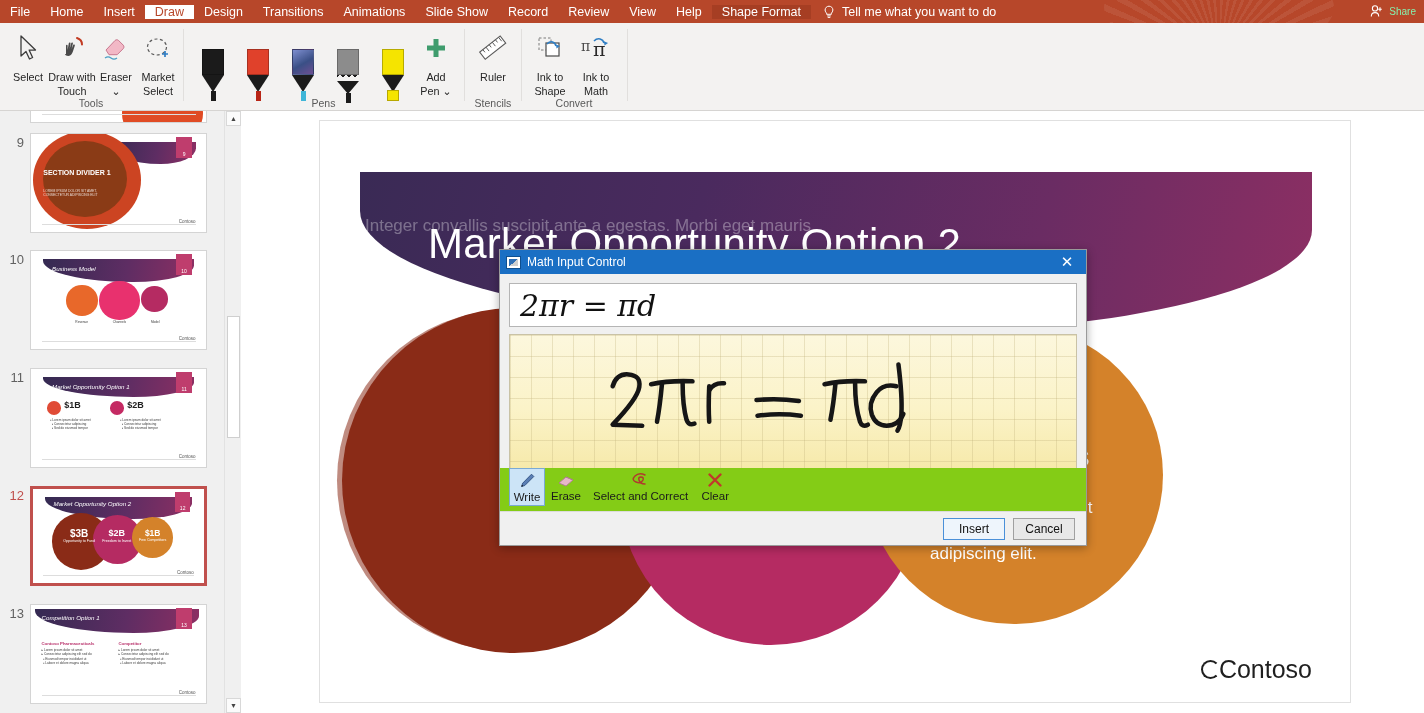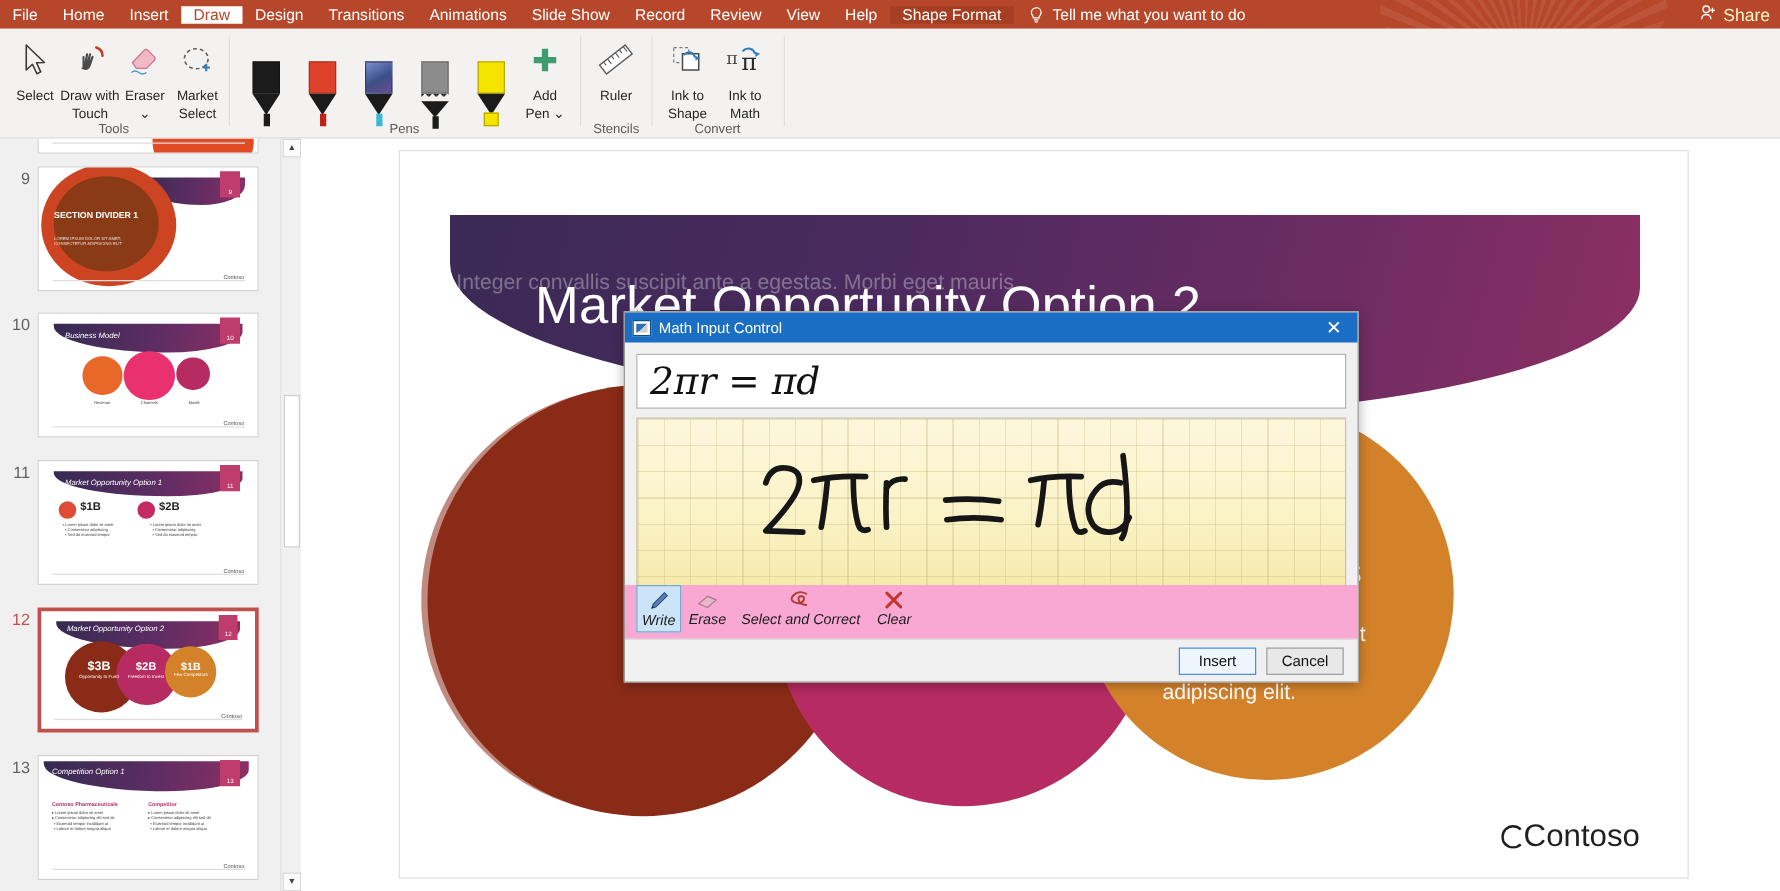--- a/index.html
+++ b/index.html
@@ -30,22 +30,22 @@
   }
   .menu-item.active { background: #ffffff; color: #b7472a; }
   .menu-item.contextual { background: #a63e23; }
   .tellme {
     display: flex; align-items: center; gap: 7px; padding: 16px 12px;
     position: relative; z-index: 2;
   }
   .bulb { width: 12px; height: 14px; position: relative; flex: 0 0 auto; }
   .share {
     position: absolute; right: 8px; top: 0; height: 23px;
-    display: flex; align-items: center; gap: 5px; font-size: 14px;
-    color: #fef9c3; z-index: 3;
+    display: flex; align-items: center; gap: 5px; font-size: 10px;
+    color: #86efac; z-index: 3;
   }
 
   
   .ribbon {
     position: absolute; left: 0; top: 23px; width: 1424px; height: 88px;
     background: #f3f2f1; border-bottom: 1px solid #d6d4d2;
   }
   .rb-group { position: absolute; top: 0; height: 88px; }
   .rb-group .grp-label {
     position: absolute; bottom: 2px; left: 0; width: 100%;
@@ -197,22 +197,21 @@
     margin-top: 7px; height: 138px; border: 1px solid #c9c2a6; position: relative;
     background:
       repeating-linear-gradient(to right, rgba(190,175,120,.30) 0 1px, transparent 1px 21px),
       repeating-linear-gradient(to bottom, rgba(190,175,120,.30) 0 1px, transparent 1px 21px),
       linear-gradient(to bottom,#fcf7dd 0%, #fbf3c8 55%, #f6e9a9 100%);
   }
   .ink-svg { position: absolute; left: 0; top: 0; width: 100%; height: 100%; }
   .dlg-tools {
     position: absolute; left: 0; top: 218px; width: 100%; height: 44px;
     display: flex; align-items: flex-start; padding-left: 9px; gap: 3px;
-    background: #f9a8d4;
-    font-style: italic;
+    background: #84cc16;
   }
   .tool {
     width: 36px; text-align: center; font-size: 11.5px; color: #1b1b1b;
     padding: 2px 0 2px 0; cursor: default;
   }
   .tool.wide { width: auto; padding-left: 6px; padding-right: 6px; }
   .tool.on { background: #cce4f7; border: 1px solid #7aa9d4; }
   .tool .ti { height: 20px; display: flex; align-items: center; justify-content: center; }
   .dlg-footer {
     position: absolute; left: 0; bottom: 0; width: 100%; height: 34px;

